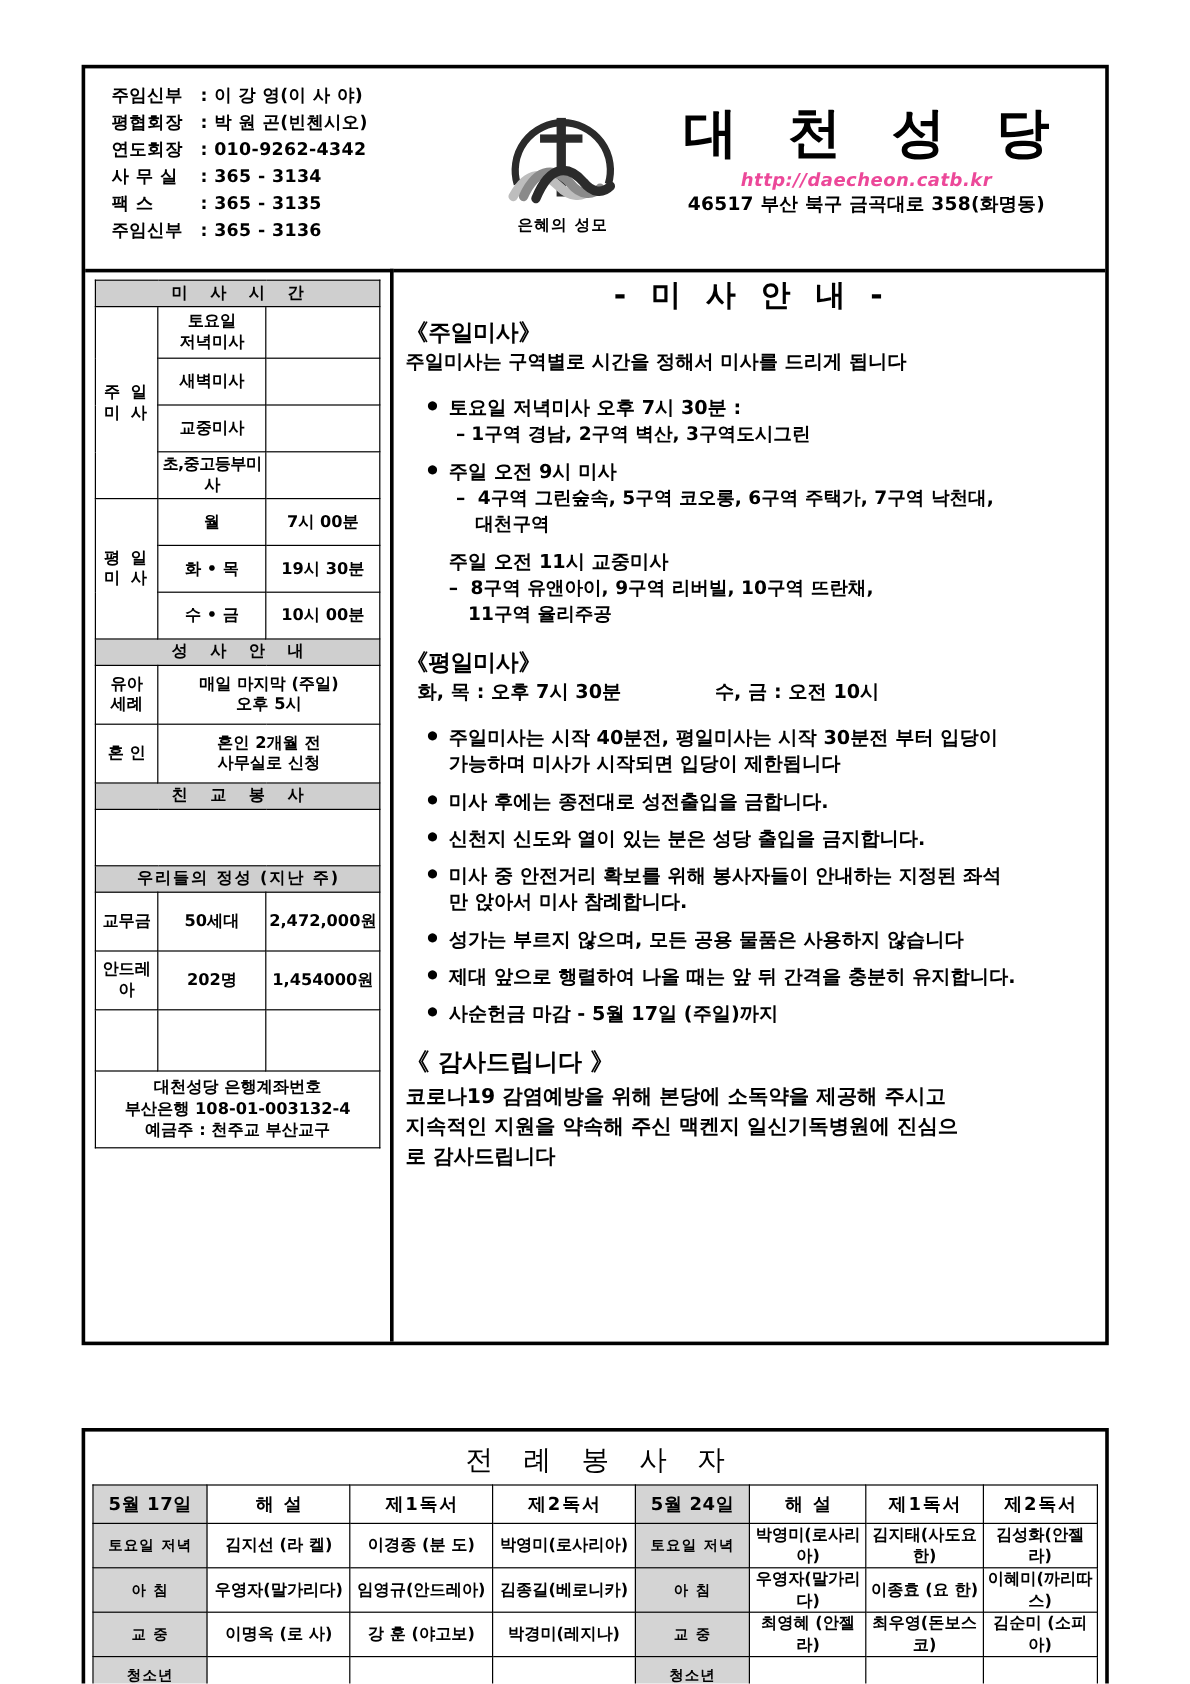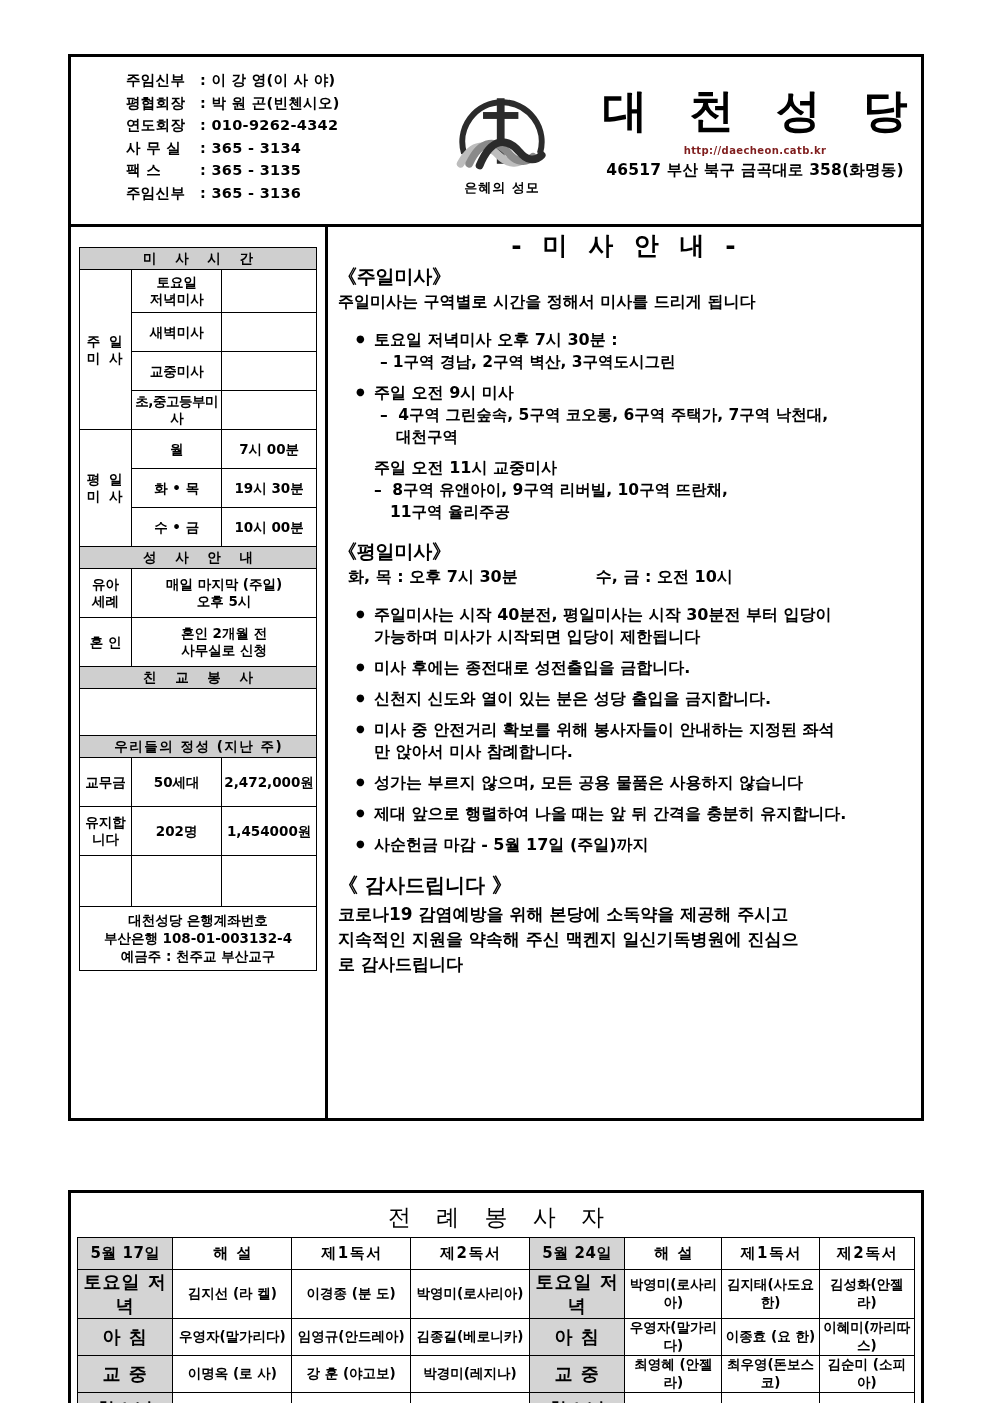--- a/index.html
+++ b/index.html
@@ -42,21 +42,20 @@
     width: 850px;
     height: 167px;
     display: flex;
     align-items: stretch;
     box-sizing: border-box;
   }
   .header-left {
     width: 253px;
     padding: 12px 0 0 22px;
     box-sizing: border-box;
-    margin-left: 33px;
   }
   .contact-line {
     font-size: 14.5px;
     font-weight: bold;
     letter-spacing: 0.3px;
     line-height: 22.6px;
     white-space: nowrap;
   }
   .contact-label {
     display: inline-block;
@@ -97,26 +96,27 @@
   }
   .church-title {
     font-size: 45px;
     font-weight: bold;
     letter-spacing: 13px;
     line-height: 56px;
     text-indent: 13px;
     white-space: nowrap;
   }
   .church-url {
-    color: #7f1d1d;
-    font-size: 10px;
+    color: #ec4899;
+    font-size: 15px;
     font-weight: bold;
     letter-spacing: 0.4px;
     line-height: 19px;
     margin-top: 2px;
+    font-style: italic;
   }
   .church-address {
     font-size: 15.5px;
     font-weight: bold;
     letter-spacing: 0.2px;
     line-height: 20px;
     white-space: nowrap;
   }
 
   
@@ -126,21 +126,21 @@
     top: 167px;
     width: 850px;
     height: 894px;
     display: flex;
   }
   .col-left {
     width: 257px;
     border-top: 3px solid #000;
     border-right: 3px solid #000;
     box-sizing: border-box;
-    padding: 20px 8px 6px 8px;
+    padding: 6px 8px 6px 8px;
   }
   .col-right {
     flex: 1;
     border-top: 3px solid #000;
     box-sizing: border-box;
     padding: 0 10px 0 8px;
   }
 
   
   table.side {
@@ -320,21 +320,21 @@
     font-size: 15px;
     letter-spacing: 0.5px;
   }
   table.vol td.hdr-col {
     font-size: 15px;
     letter-spacing: 1.5px;
     text-indent: 1.5px;
   }
   table.vol td.rowhdr {
     background: #d4d4d4;
-    font-size: 18px;
+    font-size: 12px;
     letter-spacing: 1px;
   }
 </style>
 </head>
 <body>
 
 <div class="page">
 
   <div class="outer-frame">
 
@@ -450,21 +450,21 @@
 
             <tr>
               <td class="sec-head tight" colspan="3">우리들의 정성 (지난 주)</td>
             </tr>
             <tr>
               <td class="rowlabel h-cell-lg">교무금</td>
               <td class="money">50세대</td>
               <td class="money">2,472,000원</td>
             </tr>
             <tr>
-              <td class="rowlabel h-cell-lg">유지합니다</td>
+              <td class="rowlabel h-cell-lg">안드레아</td>
               <td class="money">202명</td>
               <td class="money">1,454000원</td>
             </tr>
             <tr>
               <td class="blank-row"></td>
               <td class="blank-row"></td>
               <td class="blank-row"></td>
             </tr>
           </tbody>
         </table>

